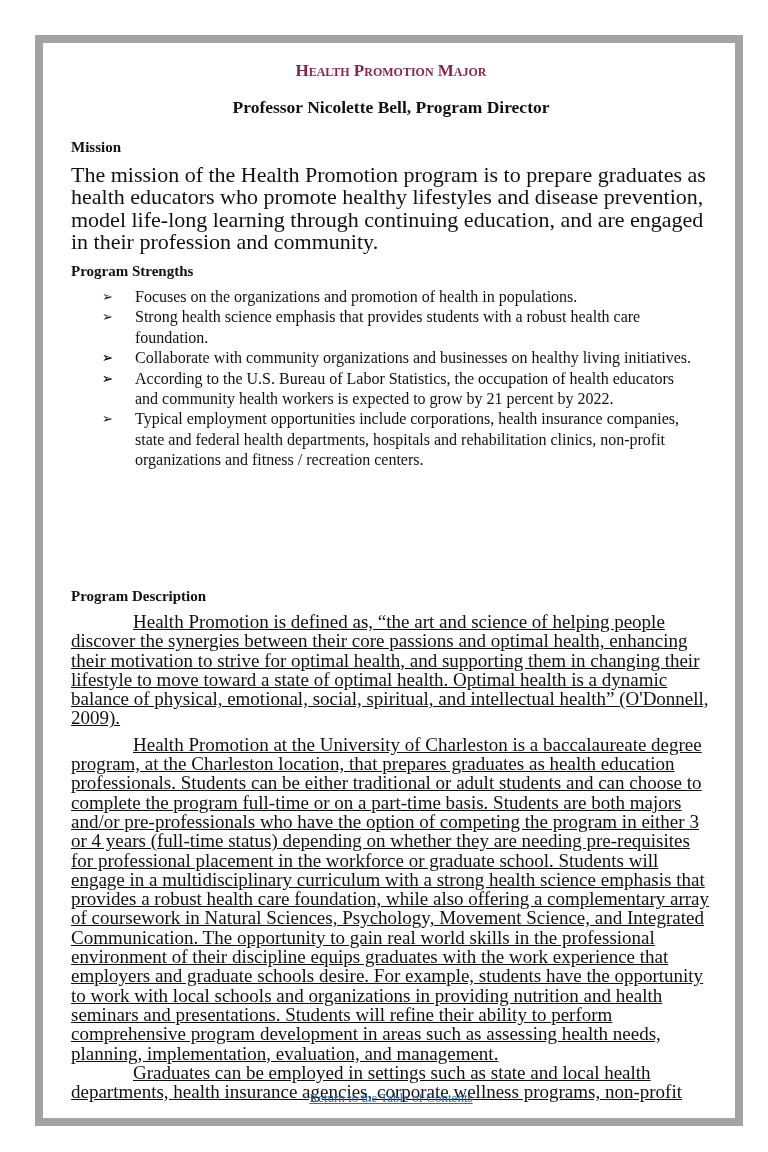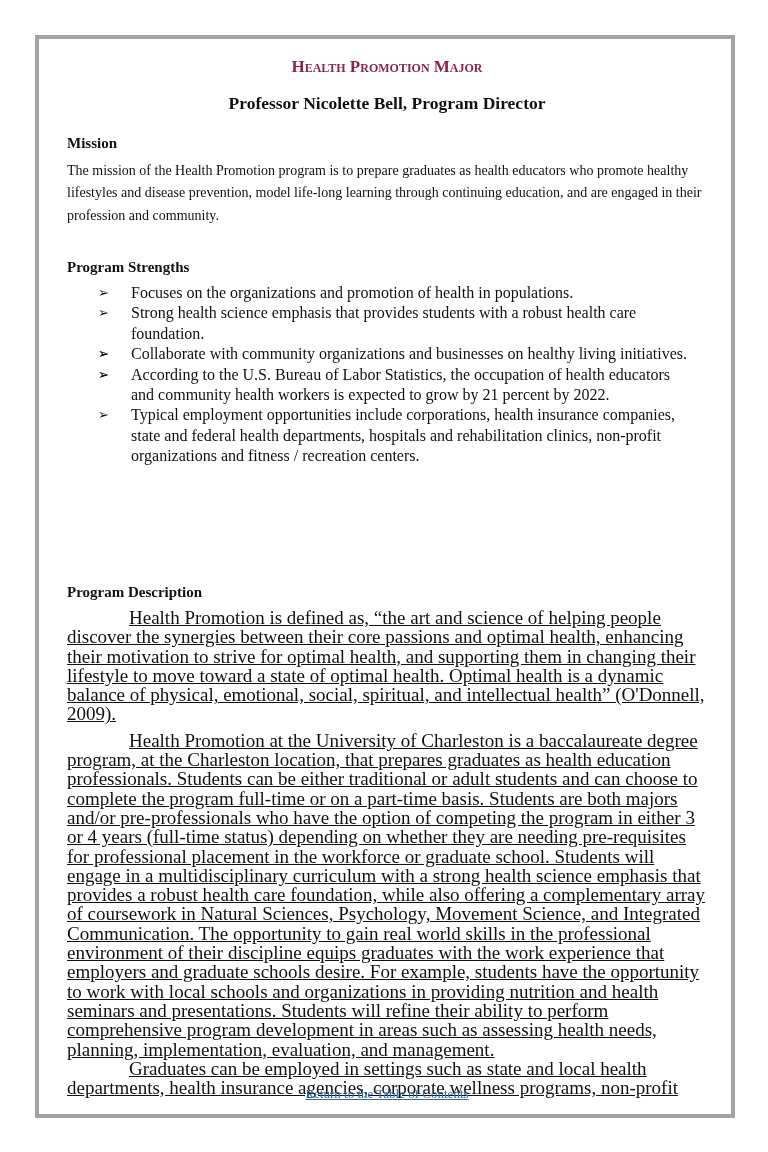--- a/index.html
+++ b/index.html
@@ -14,21 +14,21 @@
       overflow: hidden;
       font-family: "Liberation Serif", "DejaVu Serif", serif;
       color: #111111;
     }
     .page-frame {
       position: absolute;
       left: 35px;
       top: 35px;
       width: 692px;
       height: 1075px;
-      border: 4px solid #a3a3a3;
+      border: 8px solid #a3a3a3;
       box-sizing: content-box;
     }
     .content {
       position: absolute;
       left: 28px;
       top: 0;
       width: 640px;
     }
     .doc-title {
       position: absolute;
@@ -59,21 +59,21 @@
       font-weight: bold;
       font-size: 15px;
       margin: 0;
       text-align: right;
     }
     .mission-text {
       position: absolute;
       left: 0;
       top: 121px;
       width: 640px;
-      font-size: 14px;
+      font-size: 22px;
       line-height: 22.3px;
       margin: 0;
     }
     .strengths-list {
       position: absolute;
       left: 0;
       top: 244px;
       width: 640px;
       list-style: none;
       margin: 0;

